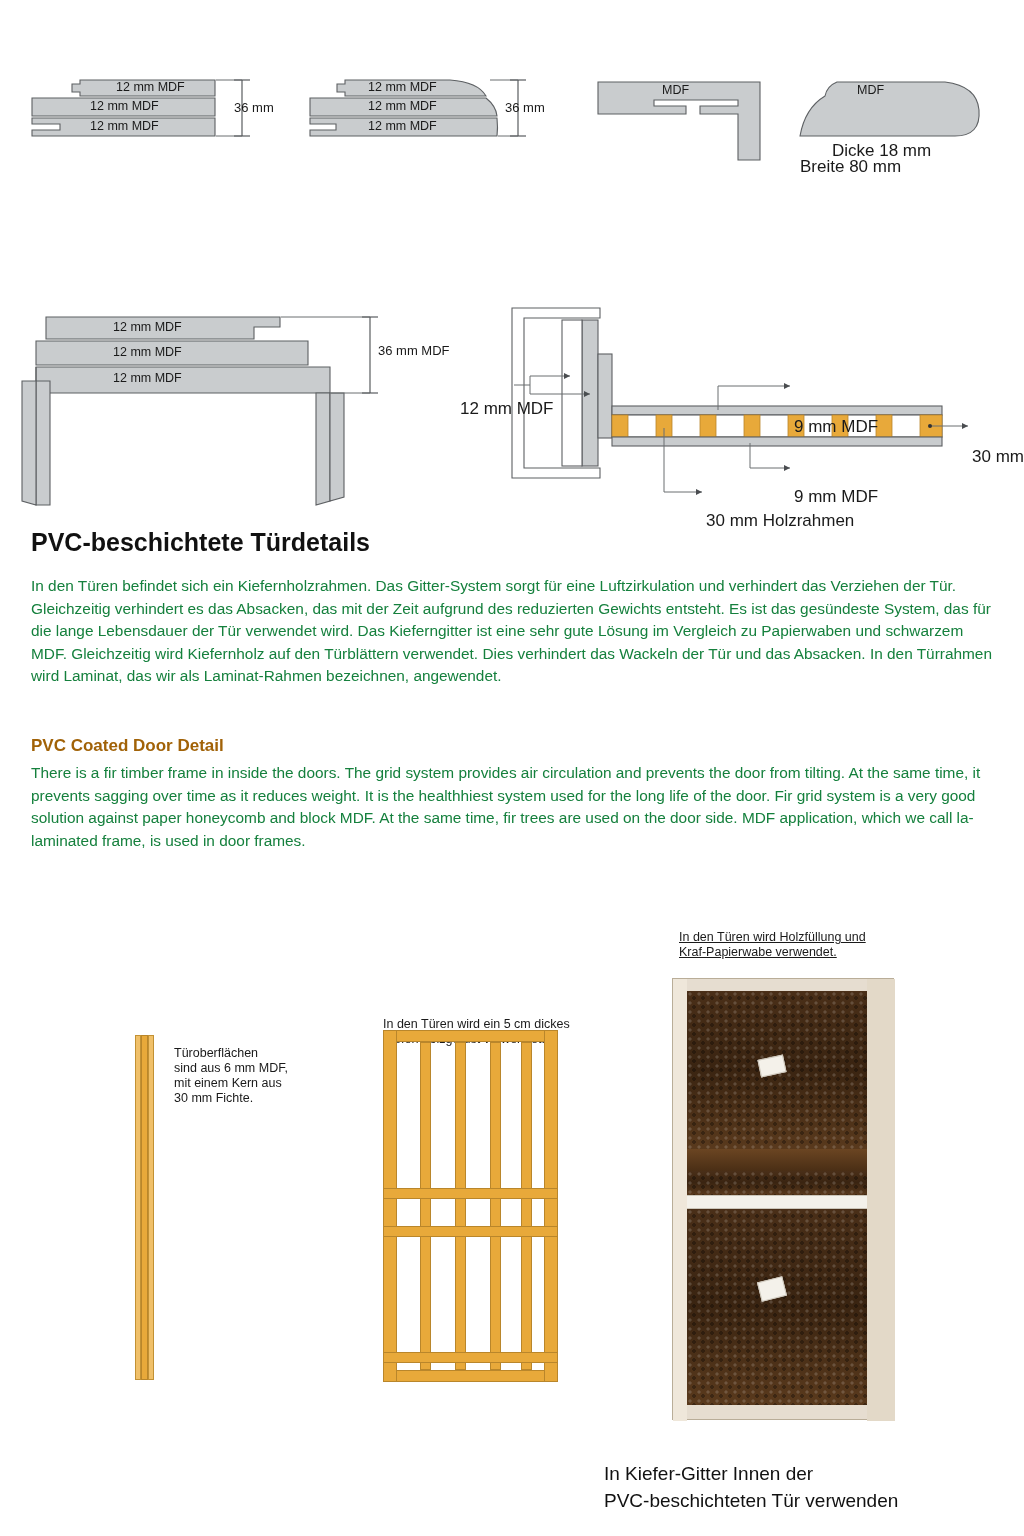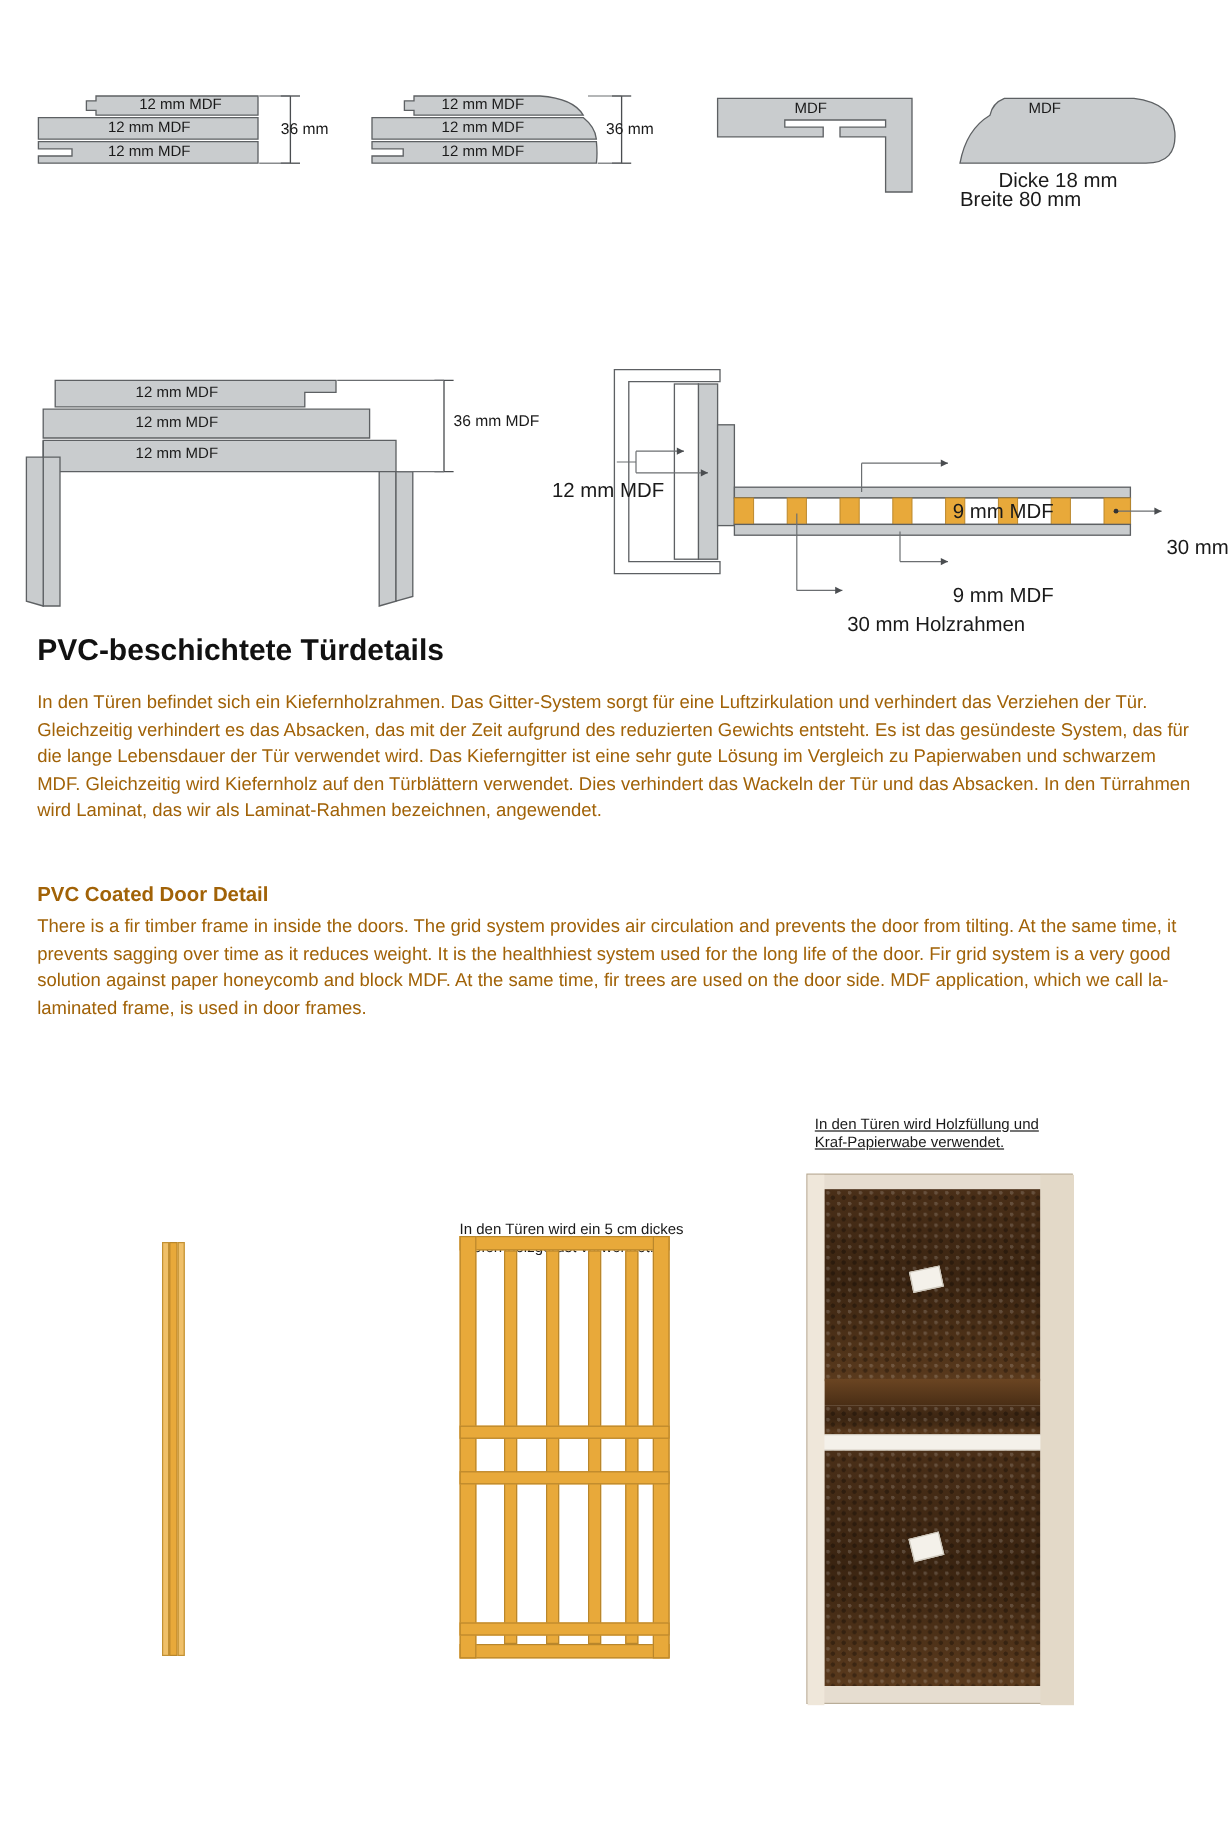--- a/index.html
+++ b/index.html
@@ -54,21 +54,21 @@
     position: absolute;
     font-size: 25px;
     font-weight: bold;
     color: #111;
     white-space: nowrap;
   }
   .para {
     position: absolute;
     font-size: 15.4px;
     line-height: 22.5px;
-    color: #a16207;
+    color: #15803d;
     width: 968px;
   }
   .h-title2 {
     position: absolute;
     font-size: 17px;
     font-weight: bold;
     color: #a16207;
     white-space: nowrap;
   }
   .caption-bottom {
@@ -259,20 +259,24 @@
   <div class="para" style="left:31px; top:575px; width:962px;">In den Türen befindet sich ein Kiefernholzrahmen. Das Gitter-System sorgt für eine Luftzirkulation und verhindert das Verziehen der Tür. Gleichzeitig verhindert es das Absacken, das mit der Zeit aufgrund des reduzierten Gewichts entsteht. Es ist das gesündeste System, das für die lange Lebensdauer der Tür verwendet wird. Das Kieferngitter ist eine sehr gute Lösung im Vergleich zu Papierwaben und schwarzem MDF. Gleichzeitig wird Kiefernholz auf den Türblättern verwendet. Dies verhindert das Wackeln der Tür und das Absacken. In den Türrahmen wird Laminat, das wir als Laminat-Rahmen bezeichnen, angewendet.</div>
 
   <div class="h-title2" style="left:31px; top:736px;">PVC Coated Door Detail</div>
   <div class="para" style="left:31px; top:762px; width:962px;">There is a fir timber frame in inside the doors. The grid system provides air circulation and prevents the door from tilting. At the same time, it prevents sagging over time as it reduces weight. It is  the healthhiest system used for the long life of the door. Fir grid system is a very good solution against paper honeycomb and block MDF. At the same time, fir trees are used on the door side. MDF application, which we call la-laminated frame, is used in door frames.</div>
 
   <div class="abs" style="left:135px; top:1035px; width:20px; height:345px;">
     <div class="timber-light" style="left:0; top:0; width:6px; height:345px;"></div>
     <div class="timber" style="left:6px; top:0; width:7px; height:345px;"></div>
     <div class="timber-light" style="left:13px; top:0; width:6px; height:345px;"></div>
   </div>
+  <div class="note" style="left:174px; top:1046px;">Türoberflächen
+sind aus 6 mm MDF,
+mit einem Kern aus
+30 mm Fichte.</div>
 
   <div class="note" style="left:383px; top:982px;margin-top:35px;">In den Türen wird ein 5 cm dickes
 Kiefernholzgerüst verwendet.</div>
   <div class="abs" style="left:383px; top:1030px; width:175px; height:352px;">
 
     <div class="timber" style="left:0; top:0; width:175px; height:12px;"></div>
     <div class="timber" style="left:0; top:340px; width:175px; height:12px;"></div>
     <div class="timber" style="left:0; top:0; width:14px; height:352px;"></div>
     <div class="timber" style="left:161px; top:0; width:14px; height:352px;"></div>
 
@@ -293,14 +297,16 @@
     <div class="honey-band" style="left:14px; top:170px; width:180px; height:22px;"></div>
     <div class="honey" style="left:14px; top:192px; width:180px; height:24px;"></div>
     <div class="white-chip" style="left:8px; top:216px; width:196px; height:14px;"></div>
     <div class="honey" style="left:14px; top:230px; width:180px; height:196px;"></div>
     <div class="white-chip" style="left:86px; top:78px; width:26px; height:18px; transform:rotate(-12deg);"></div>
     <div class="white-chip" style="left:86px; top:300px; width:26px; height:20px; transform:rotate(-14deg);"></div>
     <div class="abs" style="left:0; top:0; width:14px; height:442px; background:#efe7da;"></div>
     <div class="abs" style="left:194px; top:0; width:28px; height:442px; background:#e3d9c8;"></div>
   </div>
 
+  <div class="caption-bottom" style="left:604px; top:1460px;">In Kiefer-Gitter Innen der
+PVC-beschichteten Tür verwenden</div>
 
 </div>
 
 </body></html>

